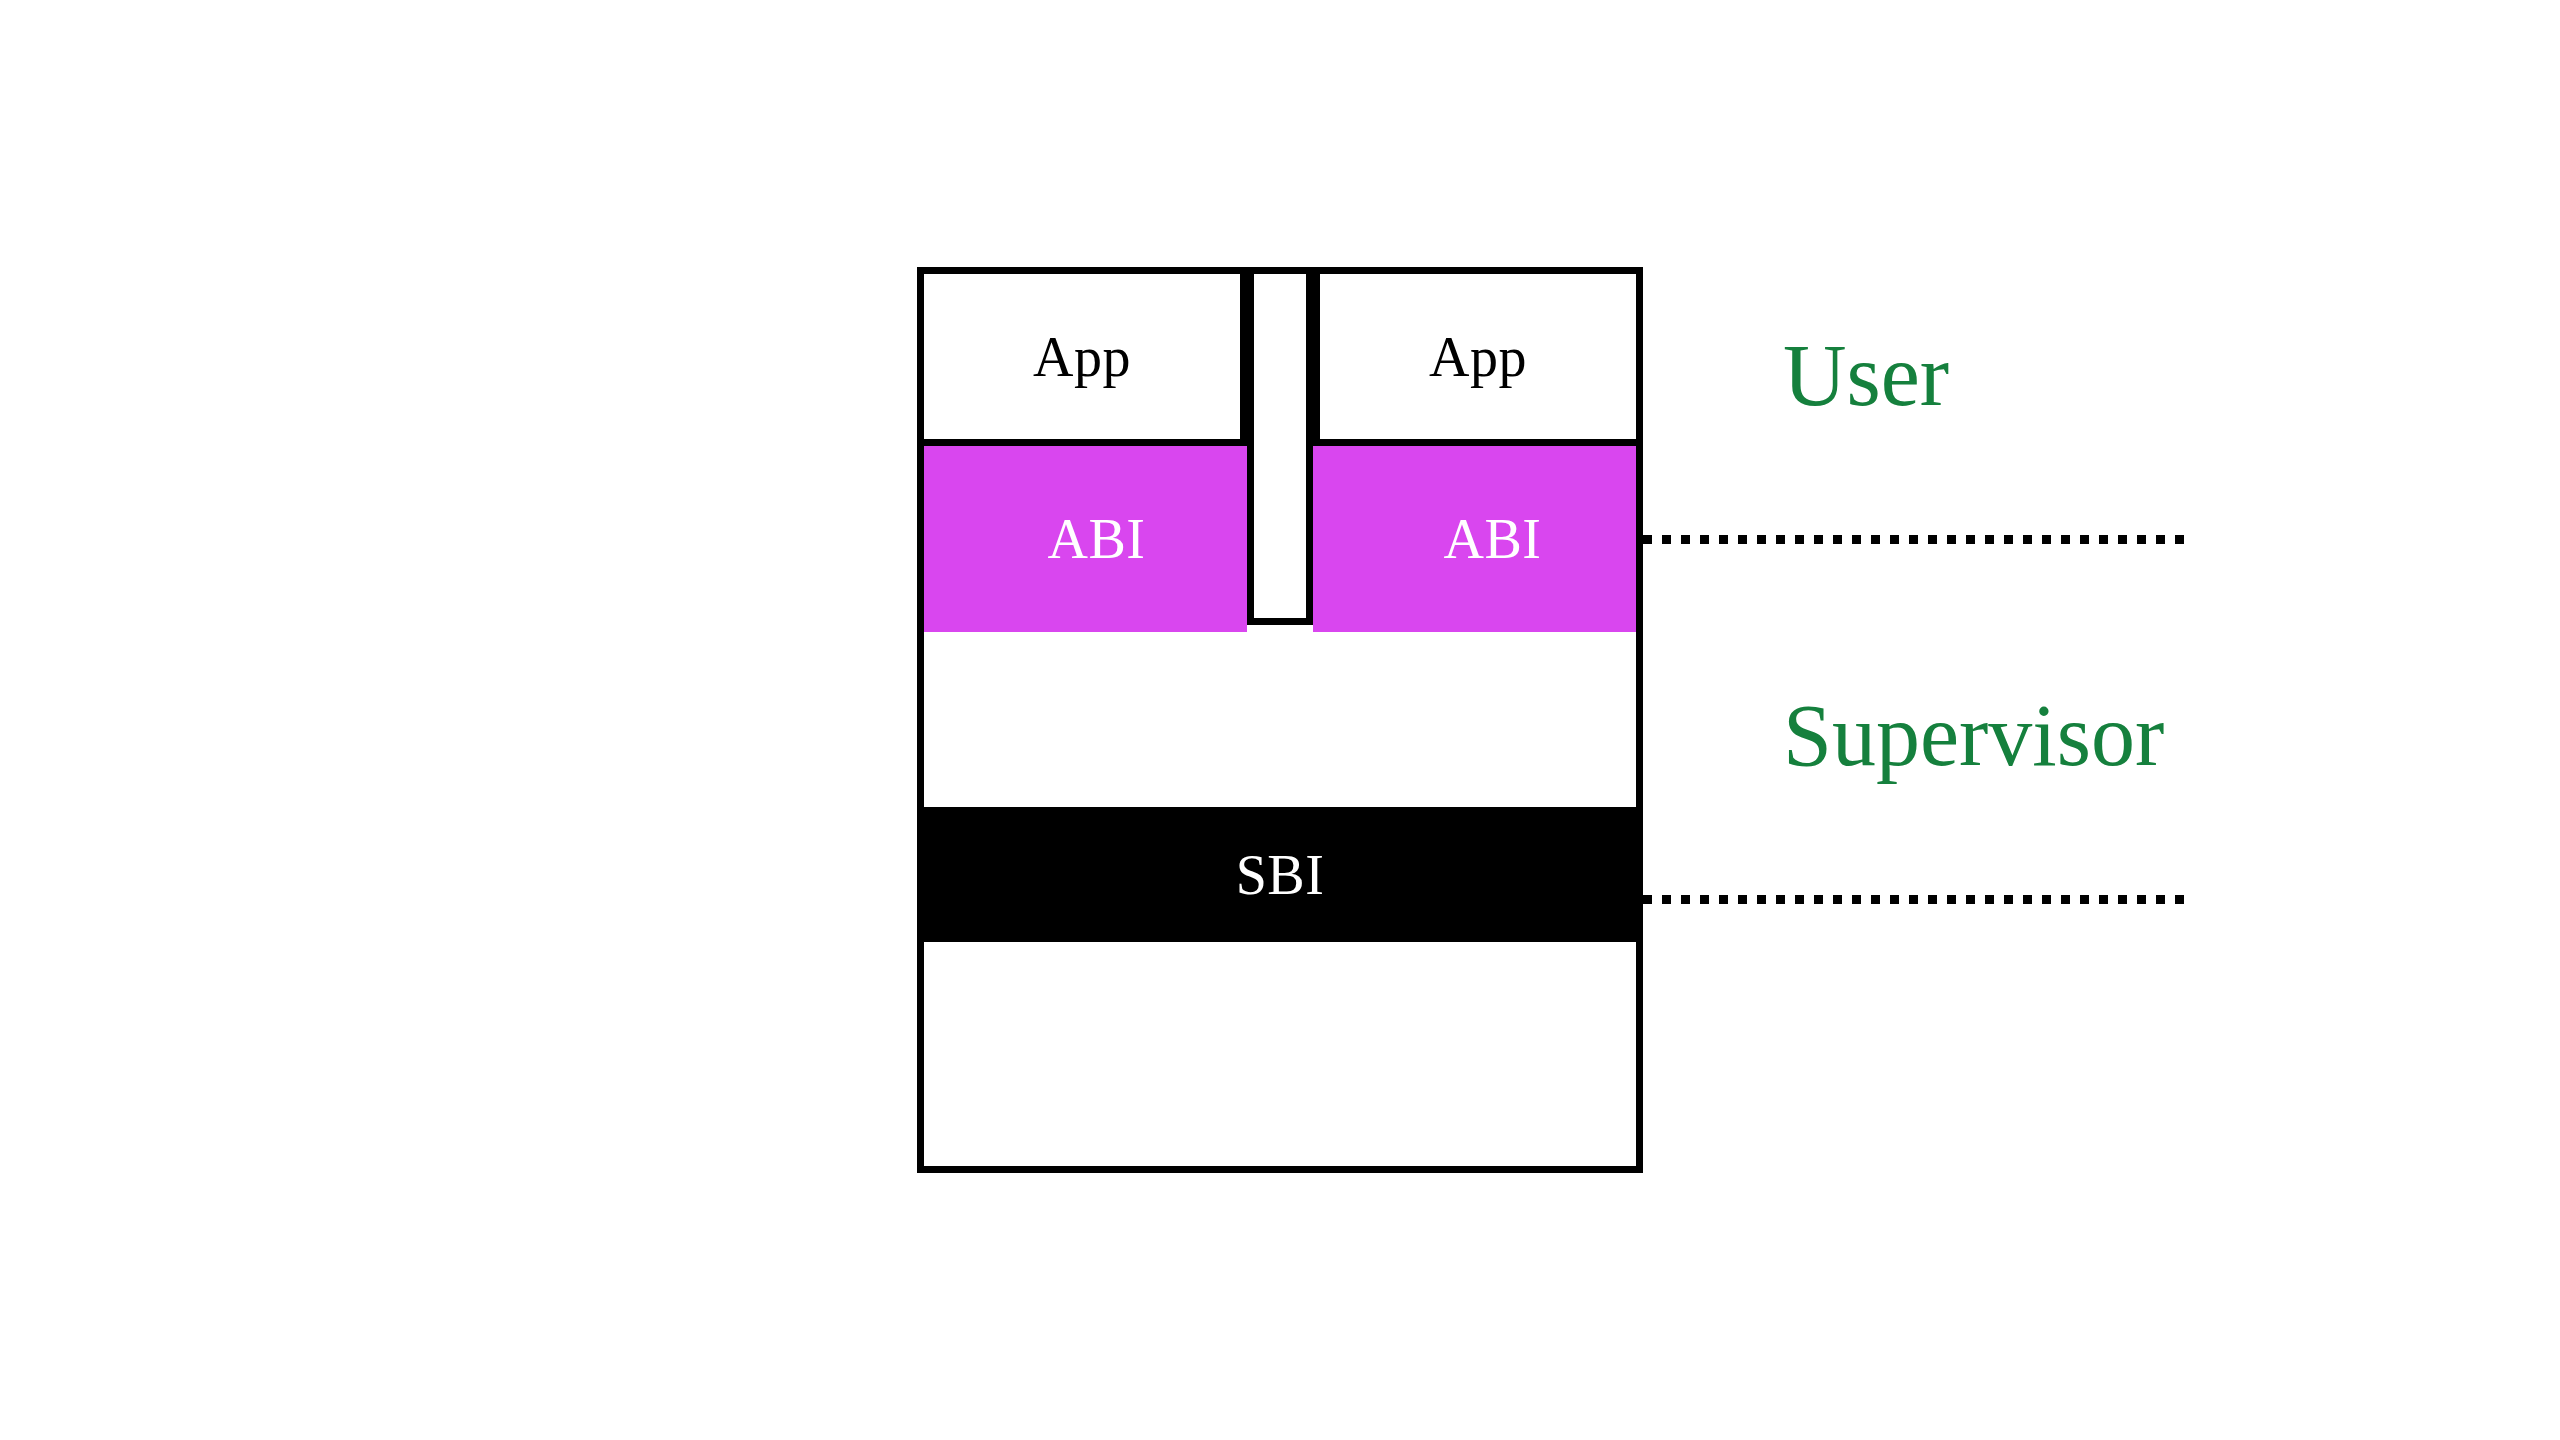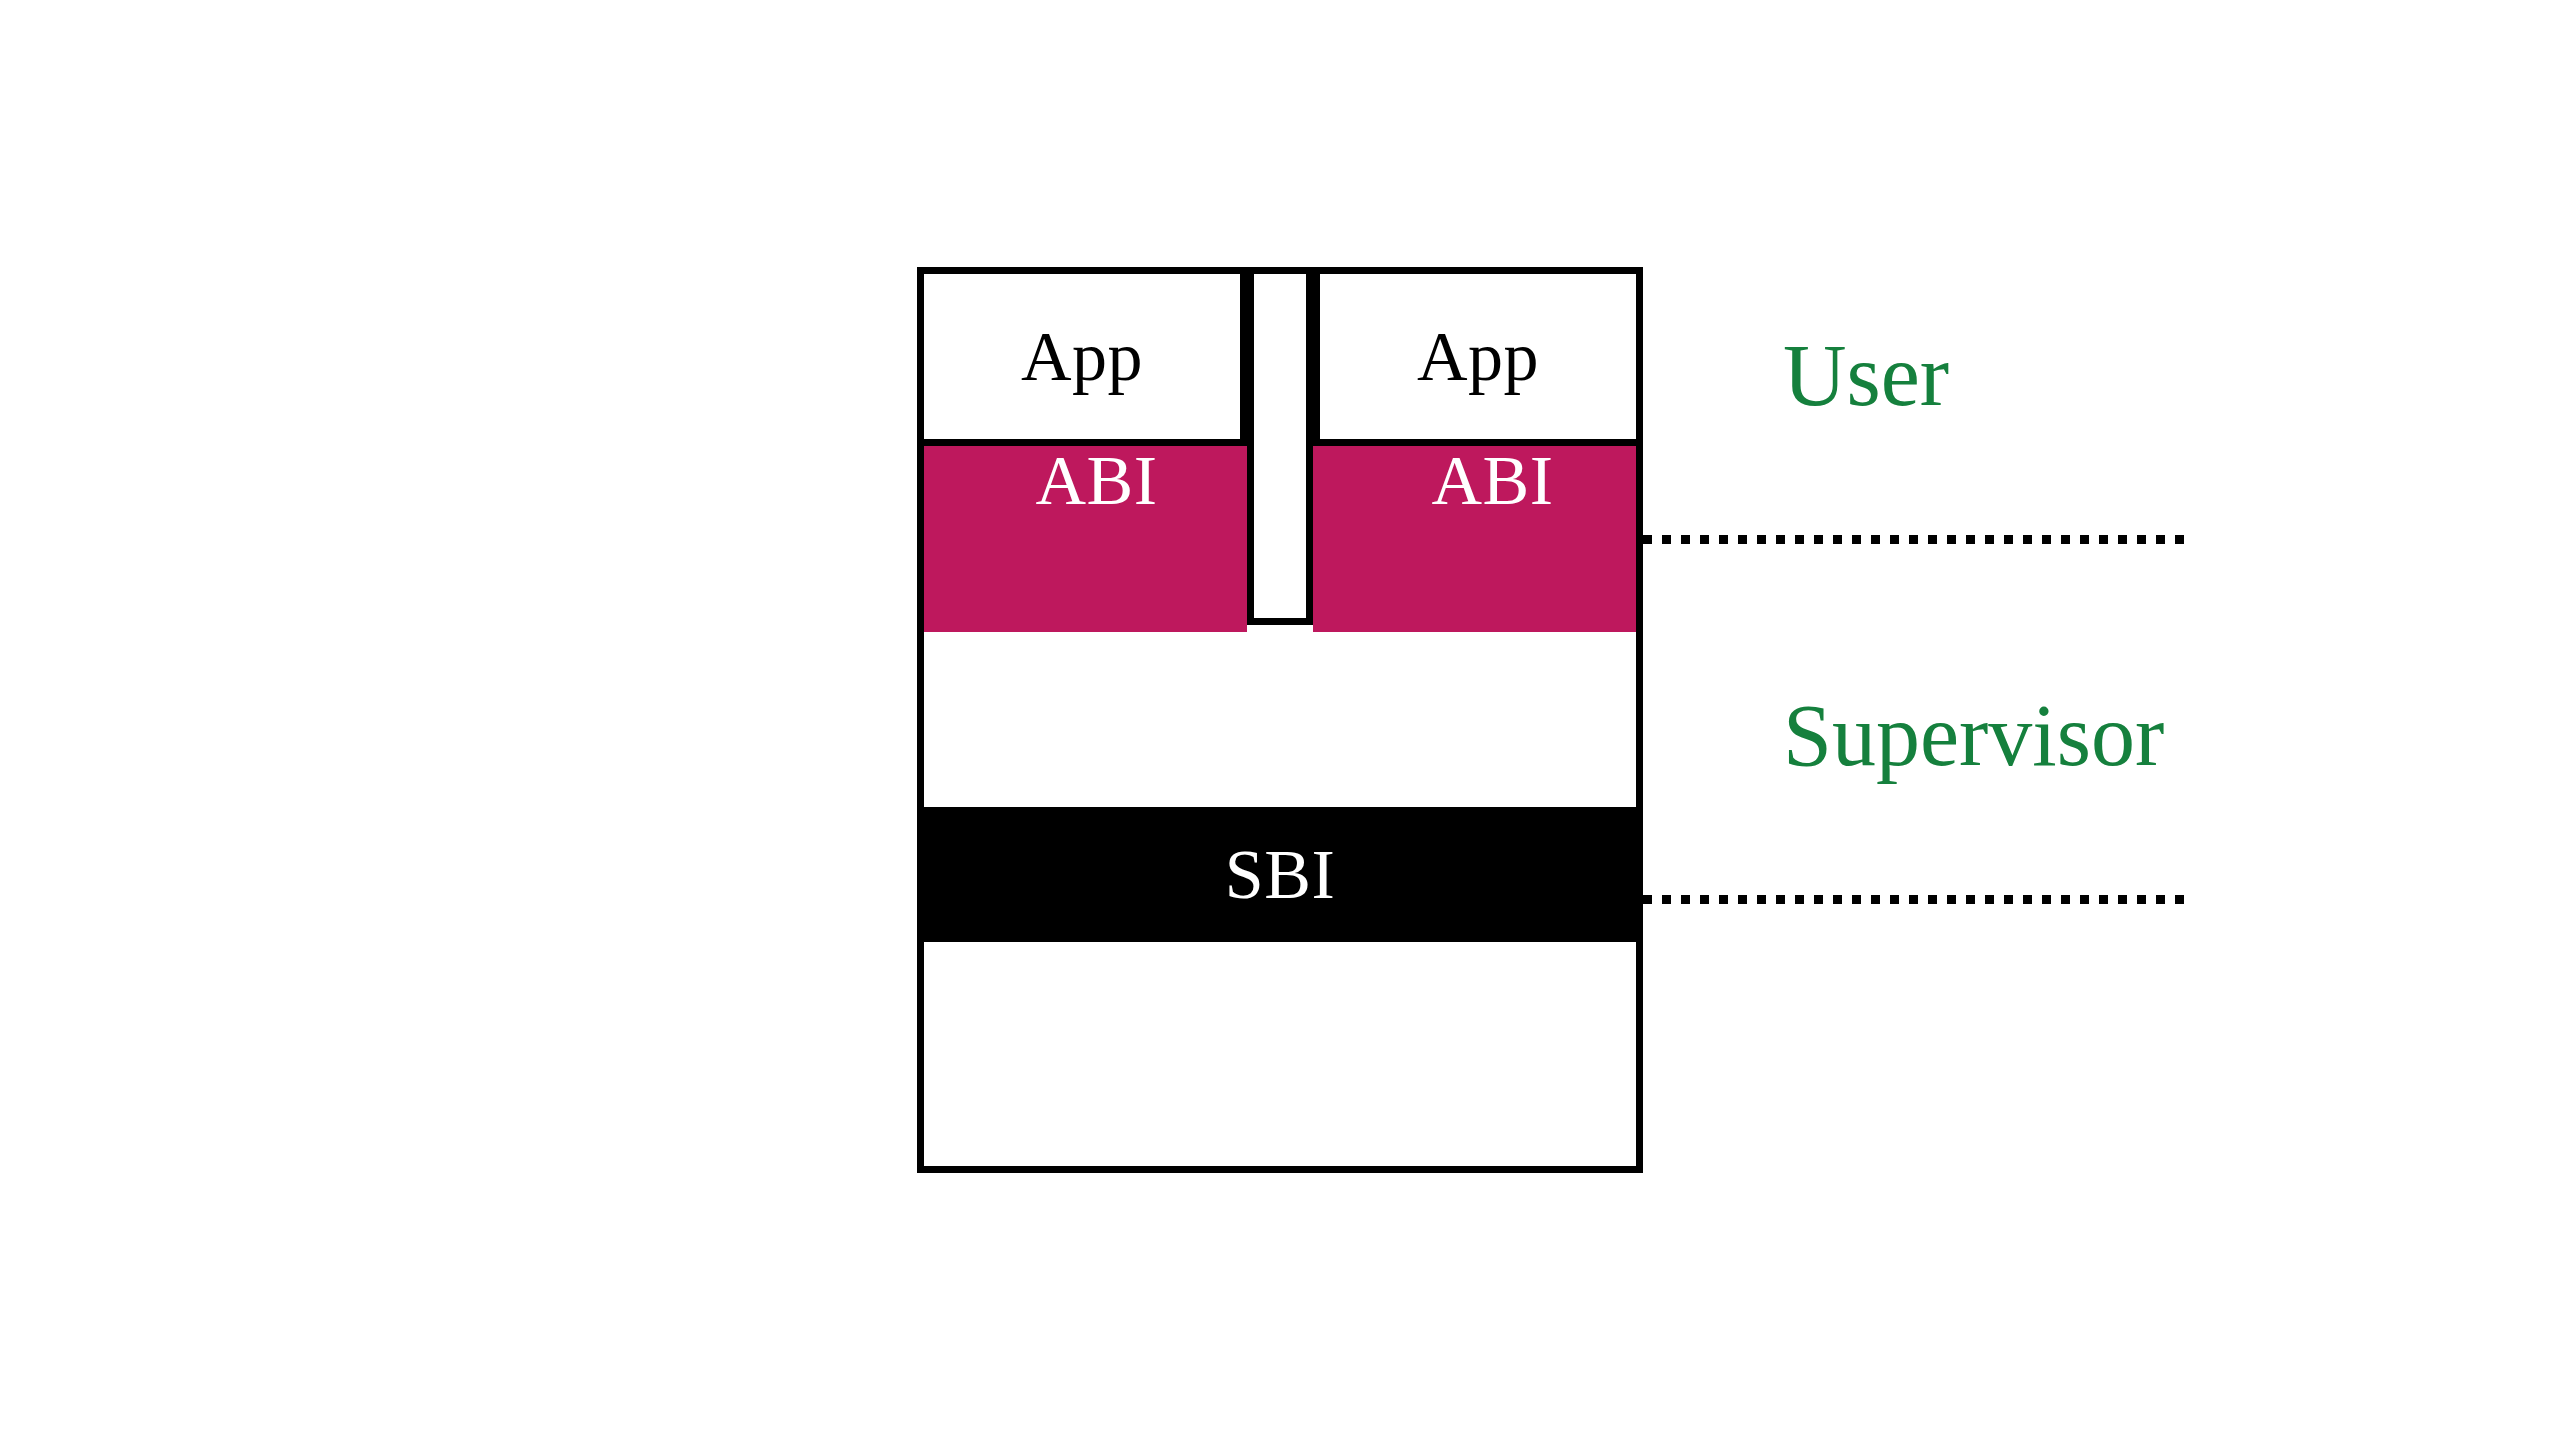--- a/index.html
+++ b/index.html
@@ -40,21 +40,21 @@
     position: absolute;
     left: 0;
     width: 726px;
     box-sizing: border-box;
     display: flex;
     align-items: center;
     justify-content: center;
   }
 
   .band-label {
-    font-size: 70px;
+    font-size: 56px;
     line-height: 1;
     letter-spacing: 0.5px;
     white-space: nowrap;
     user-select: none;
   }
 
   
   .outer-frame {
     position: absolute;
     left: 0;
@@ -90,23 +90,24 @@
   .row-abi {
     top: 179px;
     height: 186px;
     display: block;
   }
   .abi-cell {
     position: absolute;
     top: 0;
     height: 186px;
     box-sizing: border-box;
-    background: #be185d;
+    background: #d946ef;
     color: #ffffff;
     display: flex;
+    align-items: center;
     justify-content: center;
     padding-left: 29px;
   }
   .abi-cell.left  { left: 0px;   width: 330px; }
   .abi-cell.right { left: 396px; width: 330px; }
 
   
   .notch {
     position: absolute;
     left: 330px;

